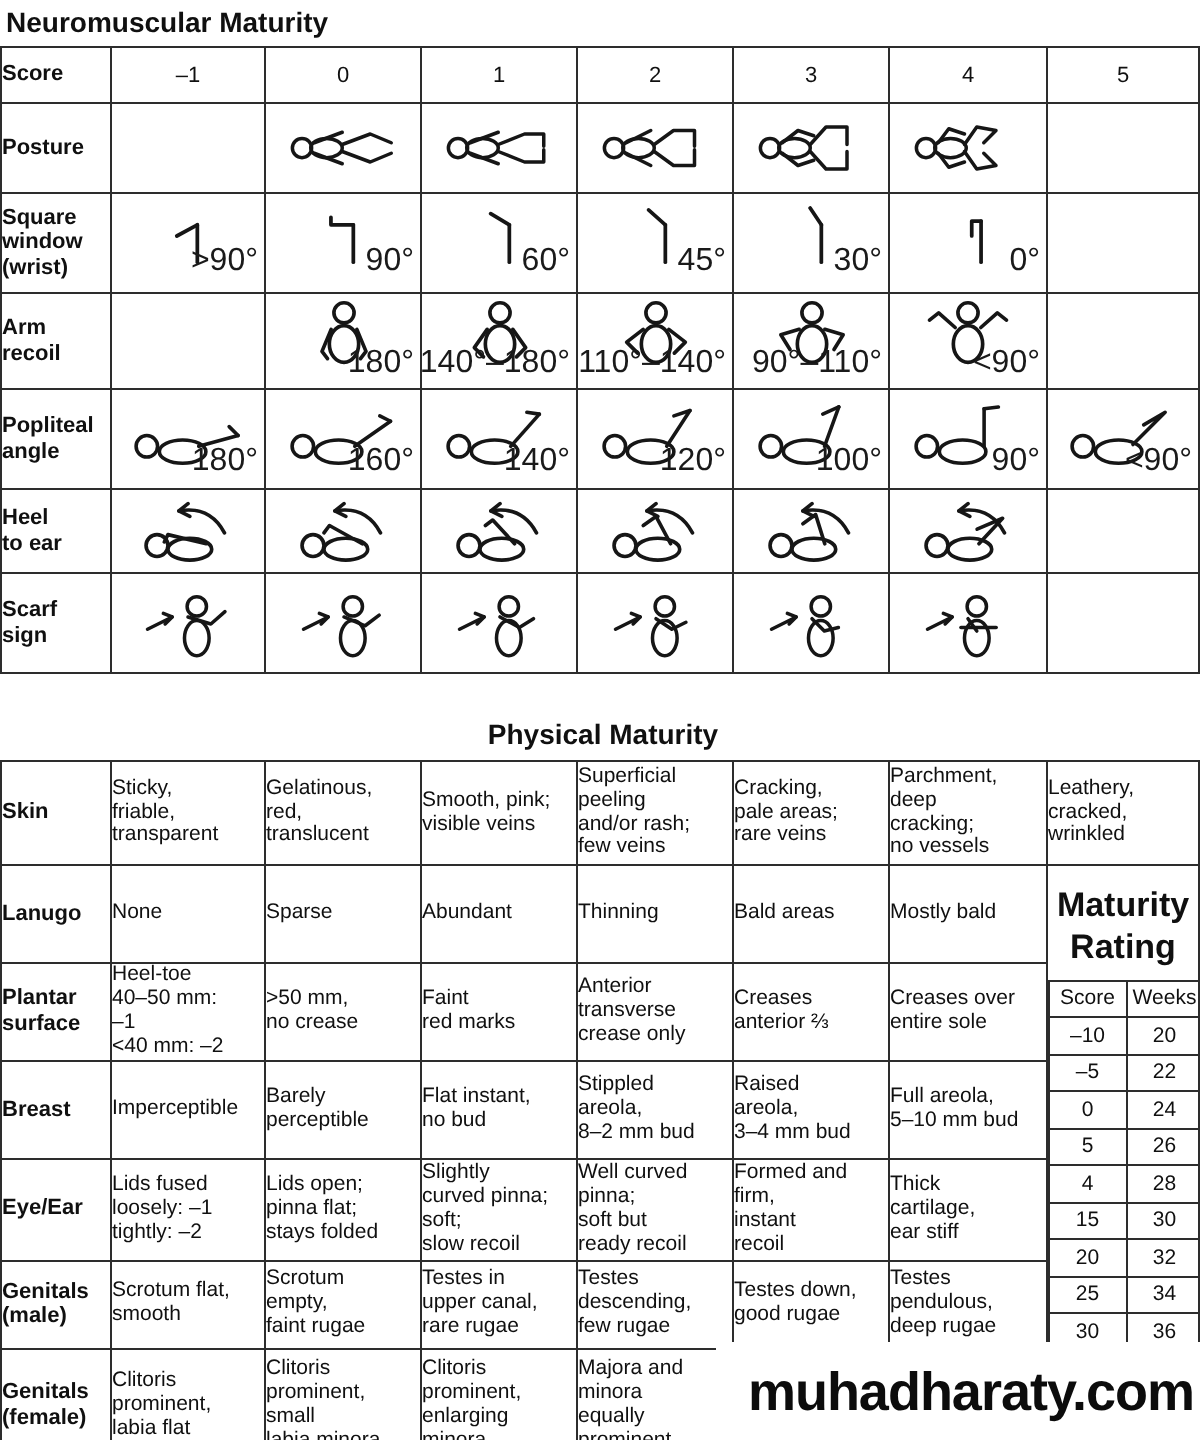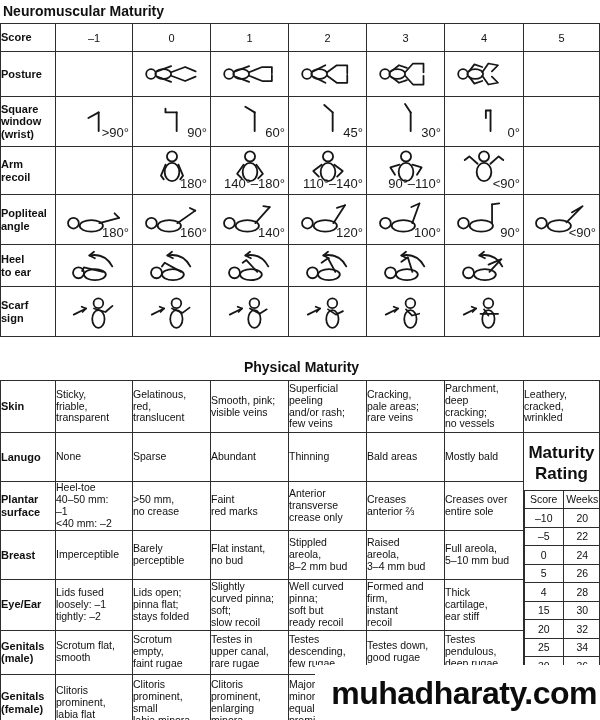--- a/index.html
+++ b/index.html
@@ -12,30 +12,30 @@
   table.grid{border-collapse:collapse;table-layout:fixed;width:599px;}
   table.grid td,table.grid th{border:1.5px solid #2d2d2d;padding:0;vertical-align:middle;overflow:hidden;}
   th.rowlabel{
     font-size:11px;font-weight:bold;text-align:left;
     padding:2px 1px 2px 4px;white-space:pre-line;line-height:1.15;
   }
   td.scorecell{font-size:11px;text-align:center;}
   td.none{border:none;}
   .iconcell{position:relative;width:100%;height:100%;display:flex;align-items:center;justify-content:center;}
   .iconcell svg{display:block;}
-  .angle{position:absolute;right:3px;bottom:1px;font-size:13px;color:#1a1a1a;white-space:nowrap;}
+  .angle{position:absolute;right:3px;bottom:1px;font-size:16px;color:#1a1a1a;white-space:nowrap;}
   .shiftup svg{margin-bottom:8px;}
   td.ptext{font-size:10.5px;line-height:1.14;padding:2px 2px 2px 5px;white-space:pre-line;}
   td.nb{border:none;vertical-align:top;}
   .mr-title{font-size:17px;font-weight:bold;text-align:center;margin-top:9px;line-height:1.25;white-space:pre-line;}
   table.mini{border-collapse:collapse;table-layout:fixed;width:78px;margin:5px auto 0;}
   table.mini th,table.mini td{border:1px solid #2d2d2d;font-size:10.5px;text-align:center;height:17.5px;padding:0;font-weight:normal;}
   .watermark{
     position:absolute;right:0;bottom:0;background:#fff;
-    padding:10px 3px 8px 16px;font-size:32px;font-weight:bold;
+    padding:10px 3px 8px 16px;font-size:27px;font-weight:bold;
     letter-spacing:-0.5px;color:#0c0c0c;
   }
 </style>
 </head>
 <body>
 
 <h1 class="section-title">Neuromuscular Maturity</h1>
 
 <table class="grid">
   <colgroup>

